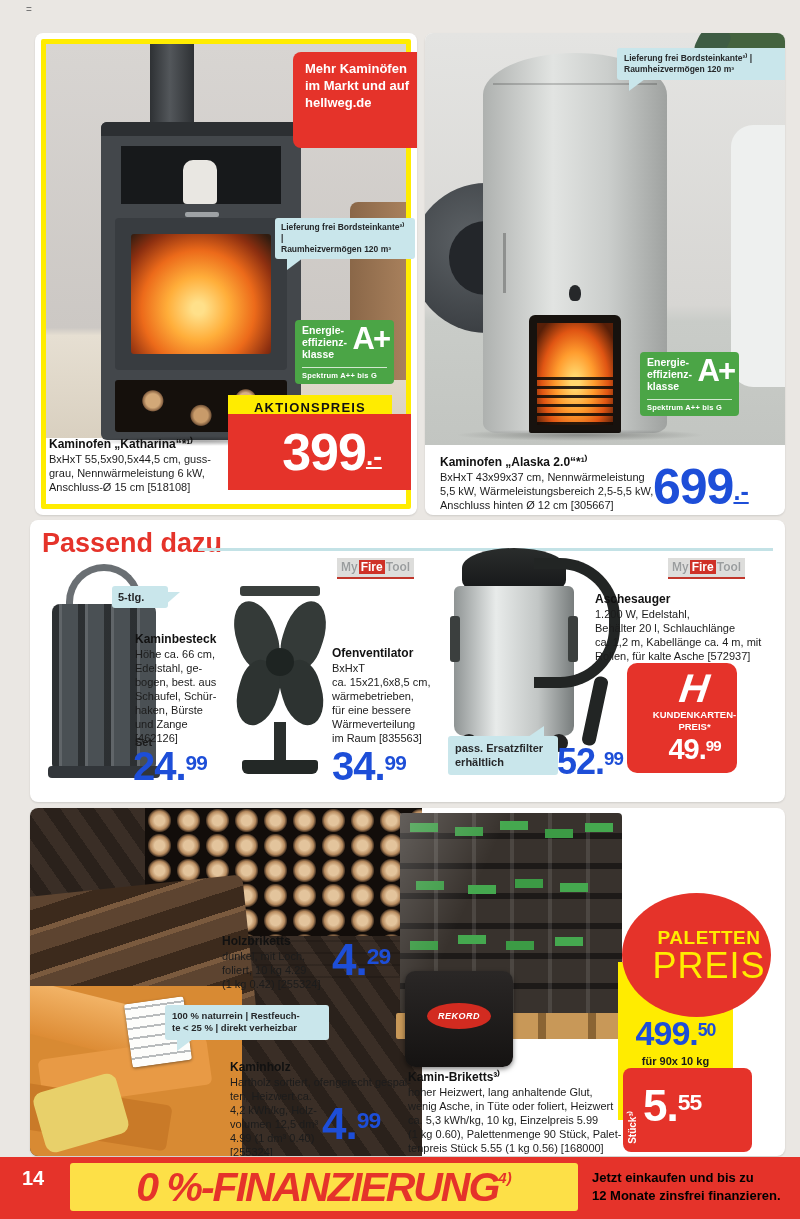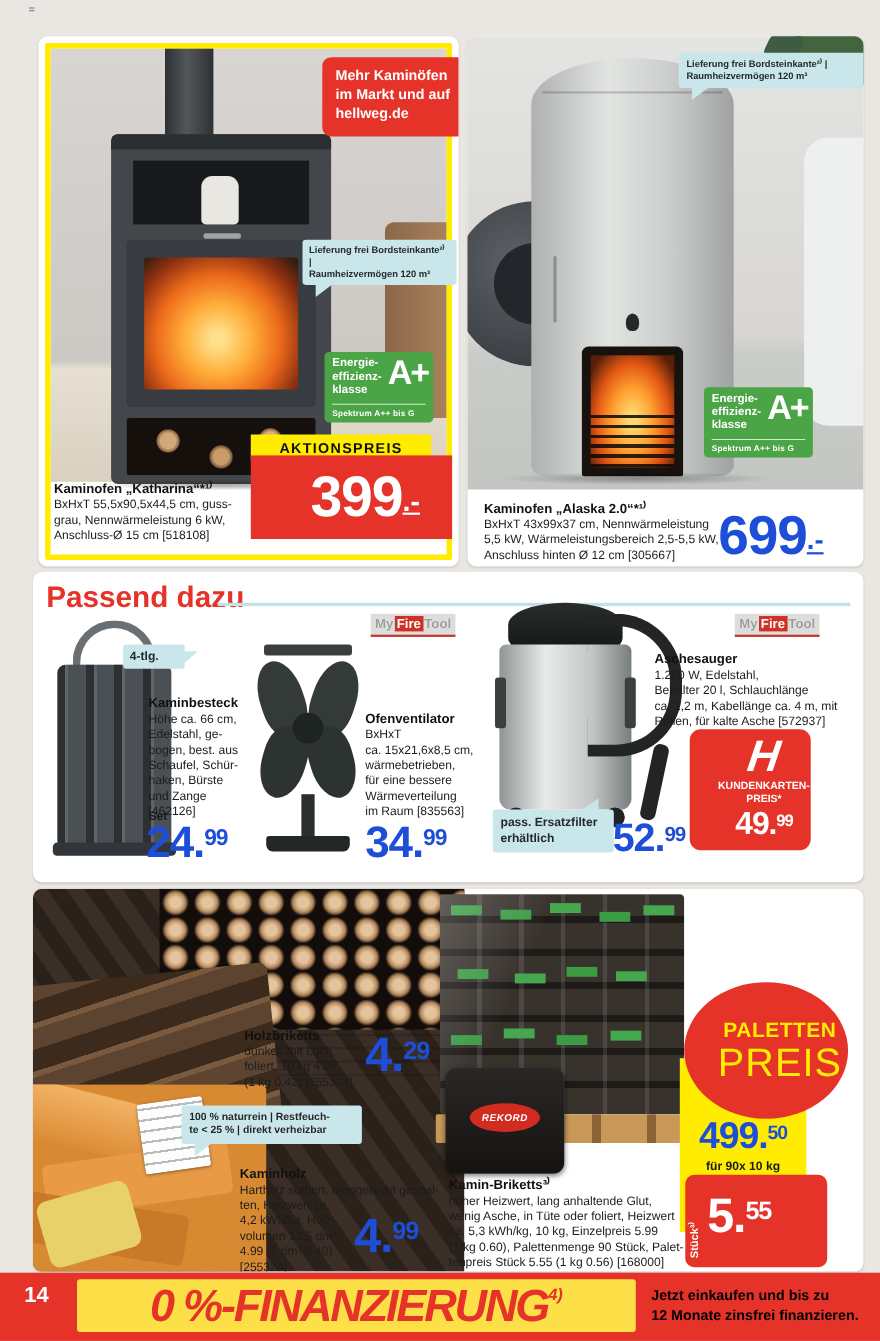--- a/index.html
+++ b/index.html
@@ -56,21 +56,21 @@
         </div>
         <div class="photopart" style="left:14px;top:258px;width:172px;height:52px;background:#15100c;border-radius:3px;background-image:radial-gradient(circle at 22% 40%,#d2a878 7px,#8a6444 10px,transparent 11px),radial-gradient(circle at 50% 68%,#c89b6a 7px,#7c5a3c 10px,transparent 11px),radial-gradient(circle at 76% 38%,#d8b088 7px,#8a6444 10px,transparent 11px);"></div>
       </div>
       <div class="photopart" style="left:40px;top:392px;width:230px;height:10px;background:radial-gradient(ellipse,rgba(0,0,0,.35),transparent 70%);"></div>
       <div class="photopart" style="right:0;top:158px;width:56px;height:178px;background:linear-gradient(90deg,#8a6748,#a8805c);border-radius:8px 0 0 8px;"></div>
       <div class="photopart" style="right:38px;top:300px;width:26px;height:16px;background:#d2382c;border-radius:3px;"></div>
     </div>
 
     <div class="abs" style="left:6px;top:6px;width:370px;height:470px;border:5px solid #ffec00;border-radius:2px;z-index:5;box-sizing:border-box;pointer-events:none;"></div>
 
-    <div class="abs redbox" style="left:258px;top:19px;width:124px;height:72px;border-radius:8px 0 0 8px;z-index:6;padding:8px 0 0 12px;box-sizing:border-box;font-size:13px;font-weight:bold;line-height:1.32;white-space:pre-line;">Mehr Kaminöfen
+    <div class="abs redbox" style="left:258px;top:19px;width:124px;height:96px;border-radius:8px 0 0 8px;z-index:6;padding:8px 0 0 12px;box-sizing:border-box;font-size:13px;font-weight:bold;line-height:1.32;white-space:pre-line;">Mehr Kaminöfen
 im Markt und auf
 hellweg.de</div>
 
     <div class="bubble tail-bl" style="left:240px;top:185px;width:128px;padding:4px 6px;font-size:8.5px;z-index:6;">Lieferung frei Bordsteinkante²⁾ |
 Raumheizvermögen 120 m³</div>
 
     <div class="energy" style="left:260px;top:287px;">
       <div class="el">Energie-</div>
       <div class="el">effizienz-</div>
       <div class="el">klasse</div>
@@ -134,21 +134,21 @@
 
   <div class="card" style="left:30px;top:520px;width:755px;height:282px;">
     <div class="abs" style="left:12px;top:8px;font-size:27px;font-weight:bold;color:#e5332a;">Passend dazu</div>
     <div class="abs" style="left:168px;top:28px;width:575px;height:3px;background:#c3e2e6;"></div>
 
     <div class="photopart" style="left:18px;top:44px;width:112px;height:222px;">
       <div class="photopart" style="left:18px;top:0;width:76px;height:46px;border:7px solid #6a6f73;border-bottom:none;border-radius:44px 44px 0 0;box-sizing:border-box;"></div>
       <div class="photopart" style="left:4px;top:40px;width:104px;height:168px;background:#4a5054;border-radius:8px;background-image:repeating-linear-gradient(90deg,rgba(0,0,0,.4) 0 7px,rgba(255,255,255,.12) 7px 10px,transparent 10px 26px);"></div>
       <div class="photopart" style="left:0;top:202px;width:112px;height:12px;background:#32363a;border-radius:4px;"></div>
     </div>
-    <div class="bubble tail-br" style="left:82px;top:66px;width:44px;padding:4px 6px;font-size:11px;z-index:4;">4-tlg.</div>
+    <div class="bubble tail-br" style="left:82px;top:66px;width:44px;padding:4px 6px;font-size:11px;z-index:4;">5-tlg.</div>
     <div class="abs" style="left:105px;top:112px;width:105px;background:rgba(255,255,255,.0);">
       <div class="pname">Kaminbesteck</div>
       <div class="desc">Höhe ca. 66 cm,
 Edelstahl, ge-
 bogen, best. aus
 Schaufel, Schür-
 haken, Bürste
 und Zange
 [462126]</div>
     </div>
@@ -236,21 +236,21 @@
       <div class="pname">Holzbriketts</div>
       <div class="desc">dunkel, mit Loch,
 foliert, 10 kg 4.29
 (1 kg 0.42) [255324]</div>
     </div>
     <div class="abs price" style="left:302px;top:132px;font-size:44px;"><span>4.</span><sup>29</sup></div>
 
     <div class="bubble tail-bl" style="left:135px;top:197px;width:150px;padding:5px 7px;font-size:9.5px;z-index:3;">100 % naturrein | Restfeuch-
 te &lt; 25 % | direkt verheizbar</div>
 
-    <div class="abs" style="left:188px;top:252px;width:210px;">
+    <div class="abs" style="left:200px;top:252px;width:210px;">
       <div class="pname">Kaminholz</div>
       <div class="desc">Hartholz sortiert, ofengerecht gespal-
 ten, Heizwert ca.
 4,2 kWh/kg, Holz-
 volumen 12,5 dm³
 4.99 (1 dm³ 0.40)
 [255324]</div>
     </div>
     <div class="abs price" style="left:292px;top:296px;font-size:44px;"><span>4.</span><sup>99</sup></div>
 

